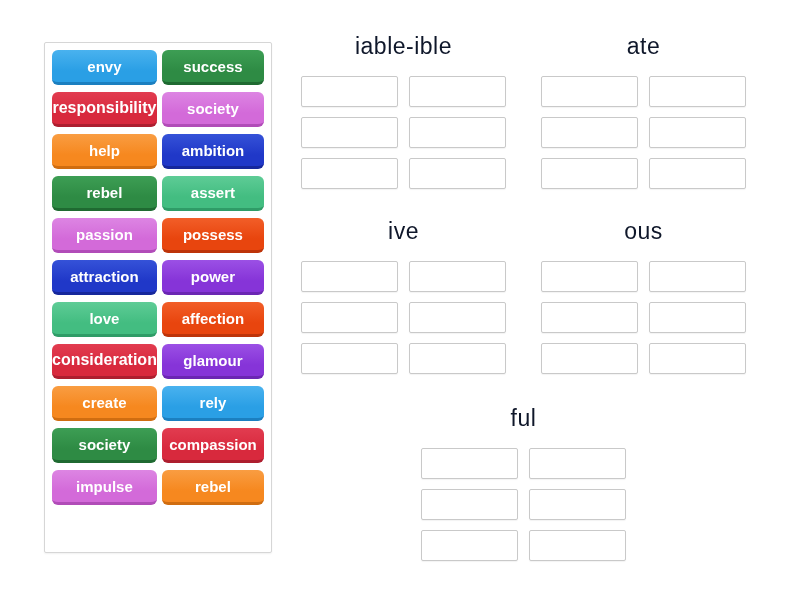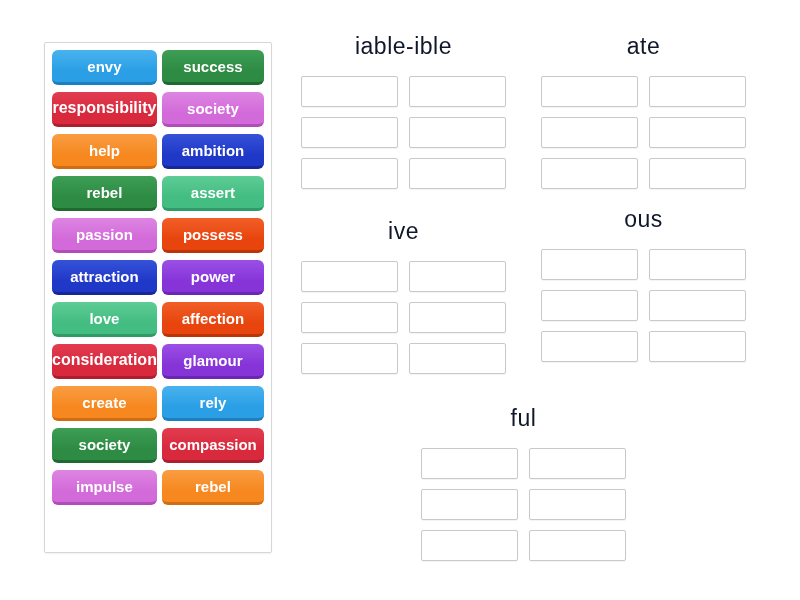--- a/index.html
+++ b/index.html
@@ -56,21 +56,21 @@
   .slot {
     height: 31px;
     background: #ffffff;
     border: 1px solid #c9c9c9;
     border-radius: 2px;
     box-shadow: 0 1px 1px rgba(0,0,0,0.05);
   }
   .g1 { left: 301px; top: 32px; }
   .g2 { left: 541px; top: 32px; }
   .g3 { left: 301px; top: 217px; }
-  .g4 { left: 541px; top: 205px; }
+  .g4 { left: 541px; top: 217px; }
   .g5 { left: 421px; top: 404px; }
 </style>
 </head>
 <body>
 
 <div class="board">
 
   <div class="word-panel" id="word-panel">
 
   <div class="tile" style="background: linear-gradient(rgb(73, 178, 239) 0%, rgb(42, 159, 229) 65%); border-bottom-color: rgb(27, 127, 192);">

